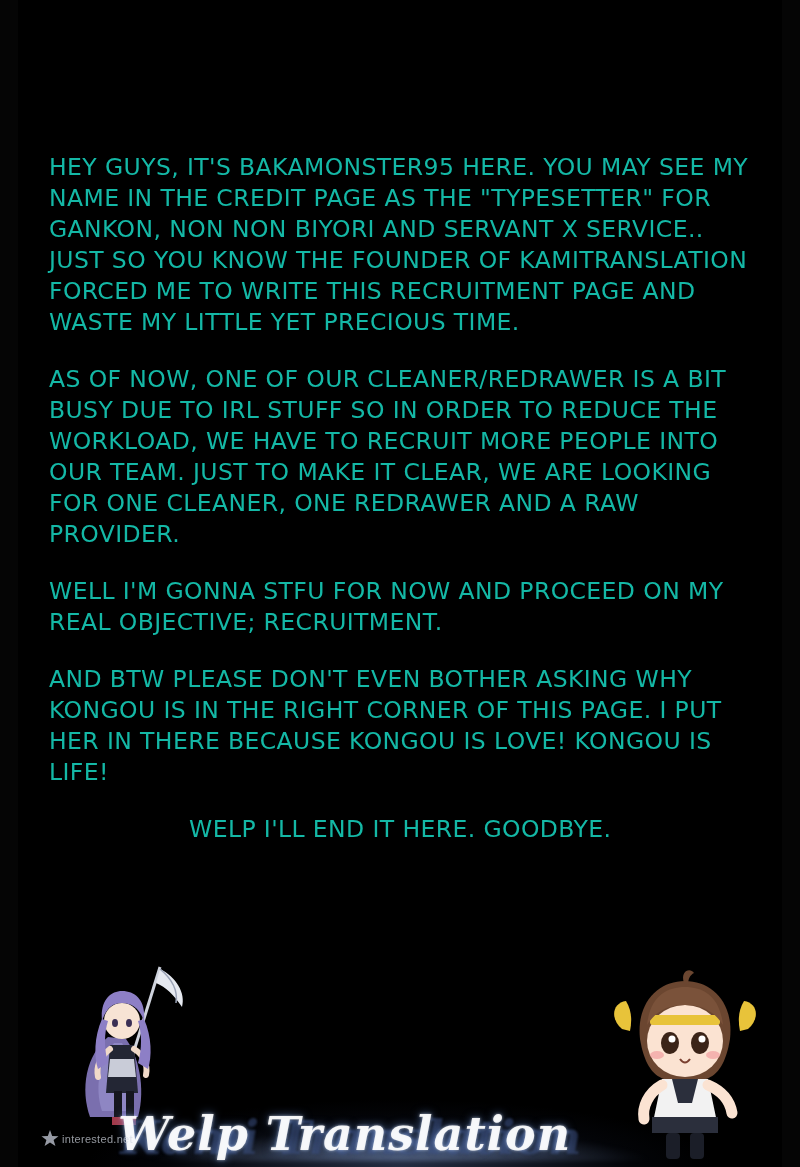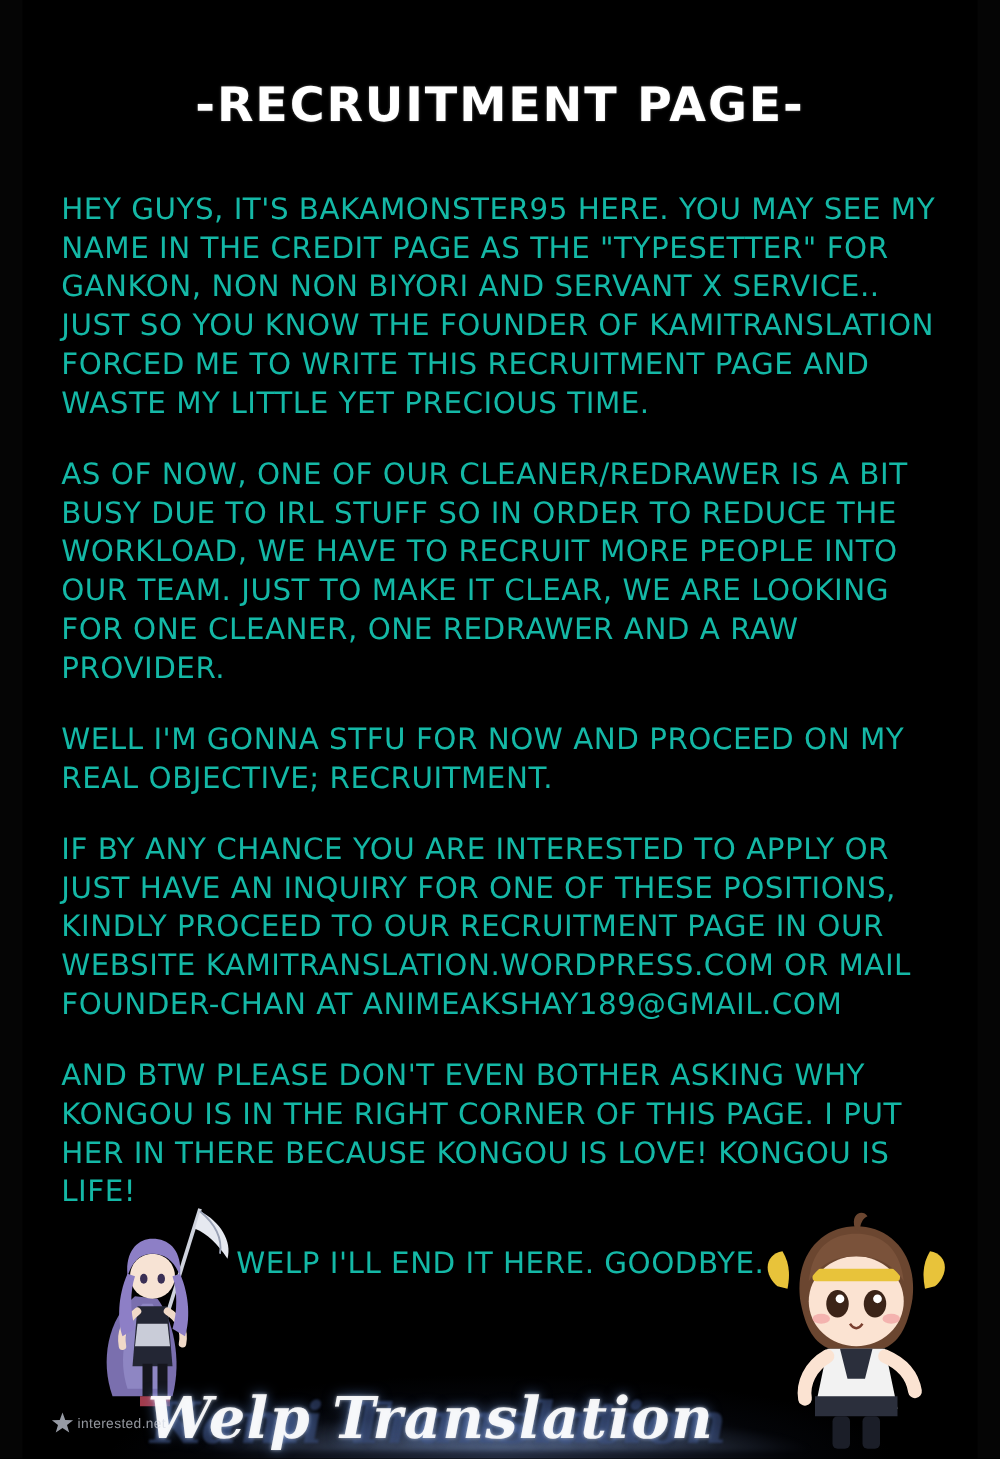--- a/index.html
+++ b/index.html
@@ -169,27 +169,25 @@
 </head>
 <body>
 
 <div id="page">
 
   <div class="edge left"></div>
   <div class="edge right"></div>
 
   <div id="content">
 
-    <div id="title">-RECRUITMENT PAGE-</div>
 
     <div id="body-text">
       <p>Hey guys, it's bakamonster95 here. You may see my name in the credit page as the "typesetter" for Gankon, Non Non Biyori and Servant x Service.. Just so you know the founder of Kamitranslation forced me to write this recruitment page and waste my little yet precious time.</p>
       <p>As of now, one of our cleaner/redrawer is a bit busy due to irl stuff so in order to reduce the workload, we have to recruit more people into our team. Just to make it clear, we are looking for one cleaner, one redrawer and a raw provider.</p>
       <p>Well I'm gonna stfu for now and proceed on my real objective; recruitment.</p>
-      <p>If by any chance you are interested to apply or just have an inquiry for one of these positions, kindly proceed to our recruitment page in our website kamitranslation.wordpress.com or mail founder-chan at animeakshay189@gmail.com</p>
       <p>And btw please don't even bother asking why Kongou is in the right corner of this page. I put her in there because Kongou is love! Kongou is life!</p>
       <p class="closing">Welp I'll end it here. Goodbye.</p>
     </div>
 
     <div id="footer-band">
       <div class="glow"></div>
       <div class="glow2"></div>
 
       <svg id="char-left" viewBox="0 0 130 180">
 

